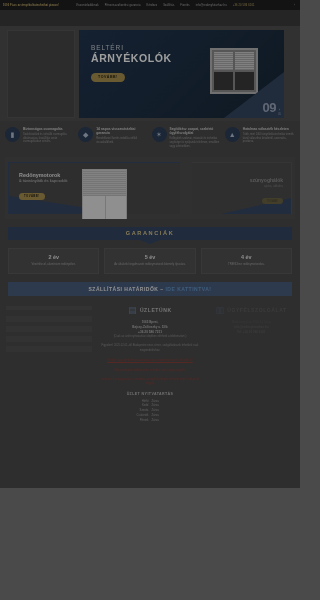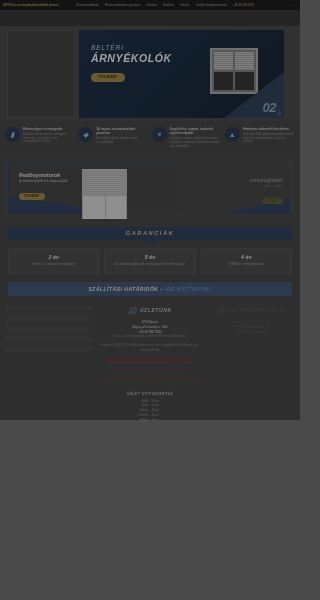--- a/index.html
+++ b/index.html
@@ -4,25 +4,24 @@
 <style>
   * { box-sizing: border-box; margin: 0; padding: 0; }
   html, body {
     width: 300px; height: 600px;
     background: #4a4a4a;
     font-family: "Liberation Sans", sans-serif;
     overflow: hidden;
   }
   
   #page {
-    width: 300px; height: 420px;
+    width: 300px; height: 488px;
     position: relative;
     background: #4a4a4a;
     filter: brightness(0.62) saturate(0.65);
-    font-style: italic;
   }
 
   
   .topbar {
     height: 10px;
     background: #1e1e1e;
     display: flex;
     align-items: center;
     padding: 0 3px;
     gap: 5px;
@@ -339,21 +338,21 @@
       </div>
       <div class="hero-window">
         <div class="hero-window-grid">
           <div class="hw-pane blind"></div>
           <div class="hw-pane blind"></div>
           <div class="hw-pane"></div>
           <div class="hw-pane"></div>
         </div>
       </div>
       <div class="hero-corner"></div>
-      <div class="hero-num">02</div>
+      <div class="hero-num">09</div>
       <div class="hero-arrows">
         <span>‹</span>
         <span>›</span>
       </div>
       <div class="hero-total">05</div>
     </div>
   </div>
 
   <div class="features">
     <div class="feature">

